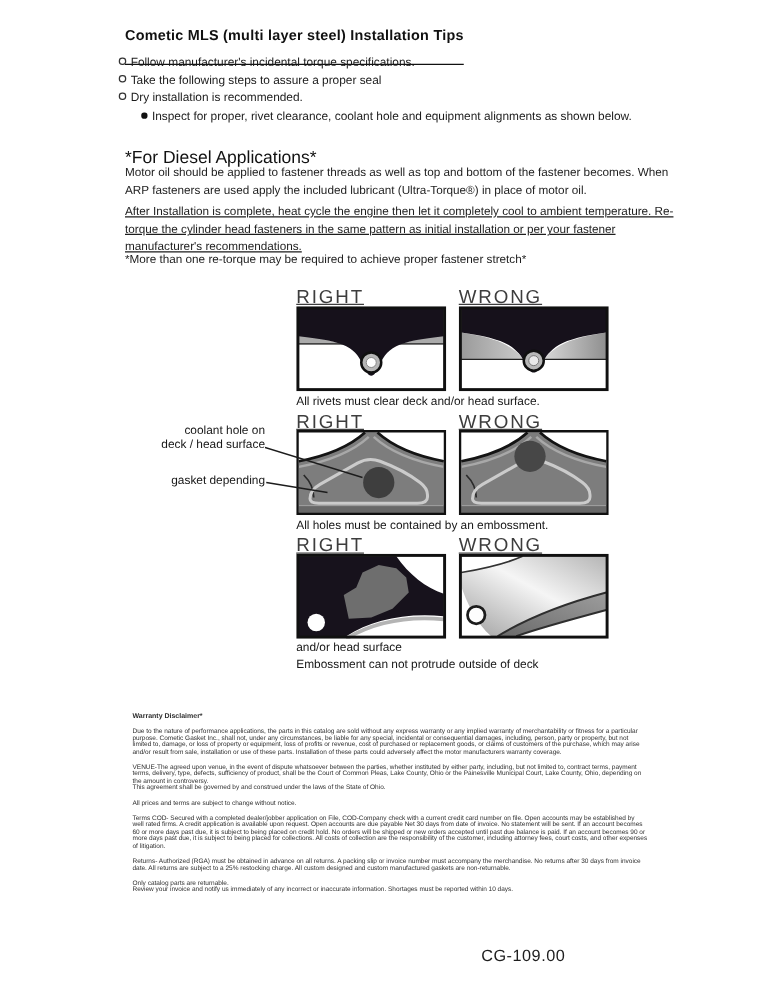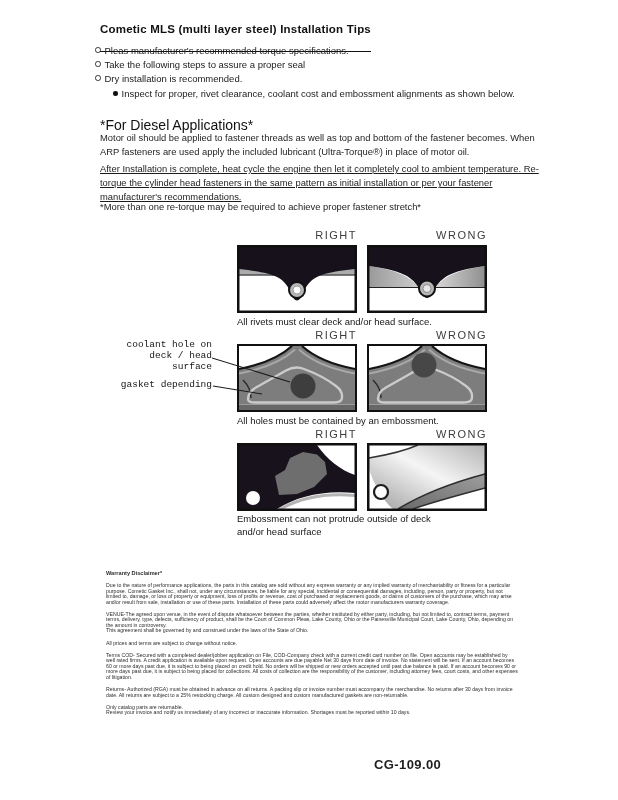--- a/index.html
+++ b/index.html
@@ -15,39 +15,39 @@
   .bullets{left:95px;top:44px;width:470px;font-size:9.5px;line-height:14.2px;}
   .b-item{white-space:nowrap;}
   .b-item.sub{padding-left:18px;}
   .marker-o{display:inline-block;width:3.5px;height:3.5px;border:1px solid #333;border-radius:50%;margin-right:4px;vertical-align:1.5px;}
   .marker-f{display:inline-block;width:4.5px;height:4.5px;background:#111;border-radius:50%;margin-right:4px;vertical-align:1px;}
   .h2{left:100px;top:117px;font-size:14px;font-weight:normal;color:#111;}
   .para{left:100px;width:452px;font-size:9.4px;line-height:14.2px;color:#1d1d1d;}
   .p1{top:131px;}
   .p2{top:162px;text-decoration:underline;}
   .note{top:200px;}
-  .dg-label{width:120px;text-align:right;font-size:11px;letter-spacing:1.5px;color:#3d3d3d;}
+  .dg-label{width:120px;text-align:left;font-size:15px;letter-spacing:1.5px;color:#3d3d3d;text-decoration:underline;}
   .dg-caption{font-size:9.5px;line-height:12.5px;color:#161616;}
-  .side-label{font-size:9.5px;line-height:11px;color:#161616;width:100px;text-align:right;font-family:Liberation Mono, monospace;}
+  .side-label{font-size:9.5px;line-height:11px;color:#161616;width:100px;text-align:right;}
   .fine{left:106px;top:571px;width:412px;font-size:5.2px;line-height:5.4px;color:#2e2e2e;}
   .fine .fp-head{font-size:5.6px;font-weight:bold;margin:0 0 7px 0;}
   .fine p{margin:0 0 7px 0;}
-  .footer-code{left:374px;top:757px;font-size:13px;letter-spacing:.4px;color:#1e1e1e;font-weight:bold;}
+  .footer-code{left:385px;top:757px;font-size:13px;letter-spacing:.4px;color:#1e1e1e;}
   svg{display:block;}
 </style>
 </head>
 <body>
 
 <div class="abs doc-title">Cometic MLS (multi layer steel) Installation Tips</div>
 
 <div class="abs bullets">
-  <div class="b-item"><span class="marker-o"></span><span>Pleas manufacturer's recommended torque specifications.</span></div>
+  <div class="b-item"><span class="marker-o"></span><span>Follow manufacturer's incidental torque specifications.</span></div>
   <div class="b-item"><span class="marker-o"></span><span>Take the following steps to assure a proper seal</span></div>
   <div class="b-item"><span class="marker-o"></span><span>Dry installation is recommended.</span></div>
-  <div class="b-item sub"><span class="marker-f"></span><span>Inspect for proper, rivet clearance, coolant cost and embossment alignments as shown below.</span></div>
+  <div class="b-item sub"><span class="marker-f"></span><span>Inspect for proper, rivet clearance, coolant hole and equipment alignments as shown below.</span></div>
 </div>
 
 <div class="abs h2">*For Diesel Applications*</div>
 <div class="abs para p1">Motor oil should be applied to fastener threads as well as top and bottom of the fastener becomes. When ARP fasteners are used apply the included lubricant (Ultra-Torque®) in place of motor oil.</div>
 <div class="abs para p2">After Installation is complete, heat cycle the engine then let it completely cool to ambient temperature. Re-torque the cylinder head fasteners in the same pattern as initial installation or per your fastener manufacturer's recommendations.</div>
 <div class="abs para note">*More than one re-torque may be required to achieve proper fastener stretch*</div>
 
 <div class="abs dg-label" style="left:237px;top:229px">RIGHT</div>
 <div class="abs dg-label" style="left:367px;top:229px">WRONG</div>
 
@@ -159,22 +159,22 @@
   <path d="M2,15 C26,11 42,6 51,2 L118,2 V31 C84,40 54,52 31,66 L26,66 C14,56 6,38 2,26 Z" fill="url(#g3w)"></path>
   <path d="M2,15 C26,11 42,6 51,2" fill="none" stroke="#333333" stroke-width="1.4"></path>
   <path d="M31,66 C54,52 84,40 118,31 L118,45 C90,52.5 64,59.5 46,66 Z" fill="url(#g3d)"></path>
   <path d="M31,66 C54,52 84,40 118,31" fill="none" stroke="#2e2e2e" stroke-width="1.5"></path>
   <path d="M46,66 C64,59.5 90,52.5 118,45" fill="none" stroke="#2e2e2e" stroke-width="1.5"></path>
   <circle cx="14" cy="49" r="7" fill="#fdfdfd" stroke="#1c1c1c" stroke-width="2.2"></circle>
   <rect x="1.25" y="1.25" width="117.5" height="65.5" fill="none" stroke="#101010" stroke-width="2.5"></rect>
 </svg>
 
 <div class="abs dg-caption" style="left:237px;top:513px;width:230px">
+  <span style="display:block">and/or head surface</span>
   <span style="display:block">Embossment can not protrude outside of deck</span>
-  <span style="display:block">and/or head surface</span>
 </div>
 
 <div class="abs fine">
   <p class="fp-head">Warranty Disclaimer*</p>
   <p>Due to the nature of performance applications, the parts in this catalog are sold without any express warranty or any implied warranty of merchantability or fitness for a particular purpose.  Cometic Gasket Inc., shall not, under any circumstances, be liable for any special, incidental or consequential damages, including, person, party or property, but not limited to, damage, or loss of property or equipment, loss of profits or revenue, cost of purchased or replacement goods, or claims of customers of the purchase, which may arise and/or result from sale, installation or use of these parts.  Installation of these parts could adversely affect the motor manufacturers warranty coverage.</p>
   <p>
     <span>VENUE-The agreed upon venue, in the event of dispute whatsoever between the parties, whether instituted by either party, including, but not limited to, contract terms, payment terms, delivery, type, defects, sufficiency of product, shall be the Court of Common Pleas, Lake County, Ohio or the Painesville Municipal Court, Lake County, Ohio, depending on the amount in controversy.</span>
     <span style="display:block">This agreement shall be governed by and construed under the laws of the State of Ohio.</span>
   </p>
   <p>All prices and terms are subject to change without notice.</p>

